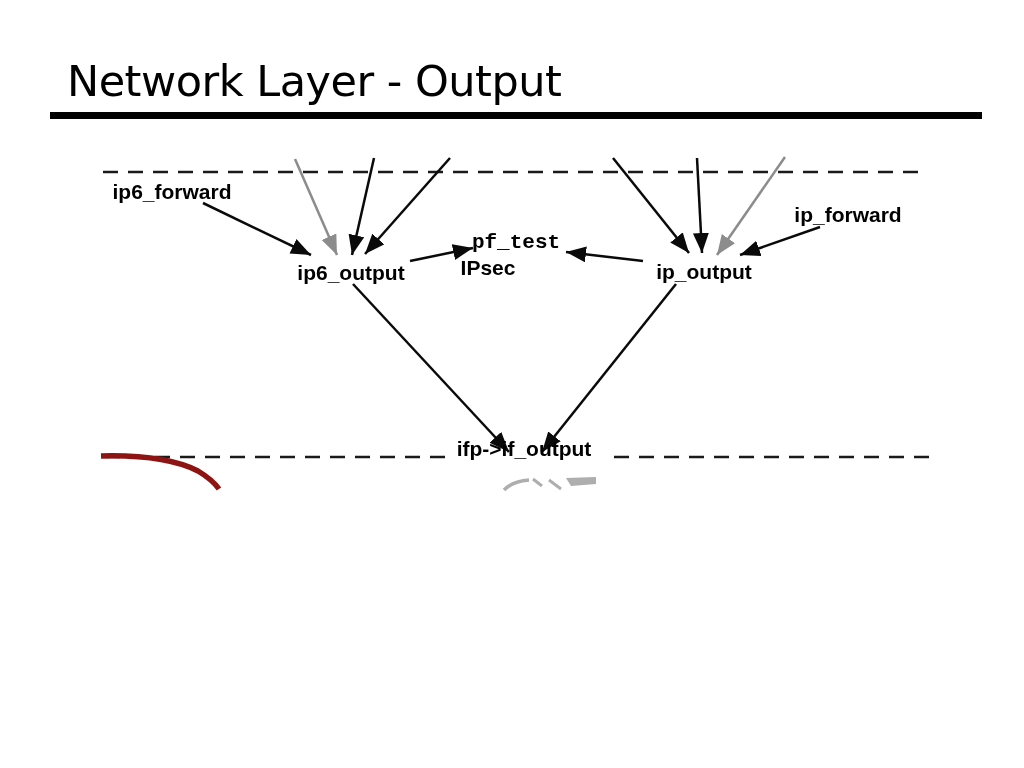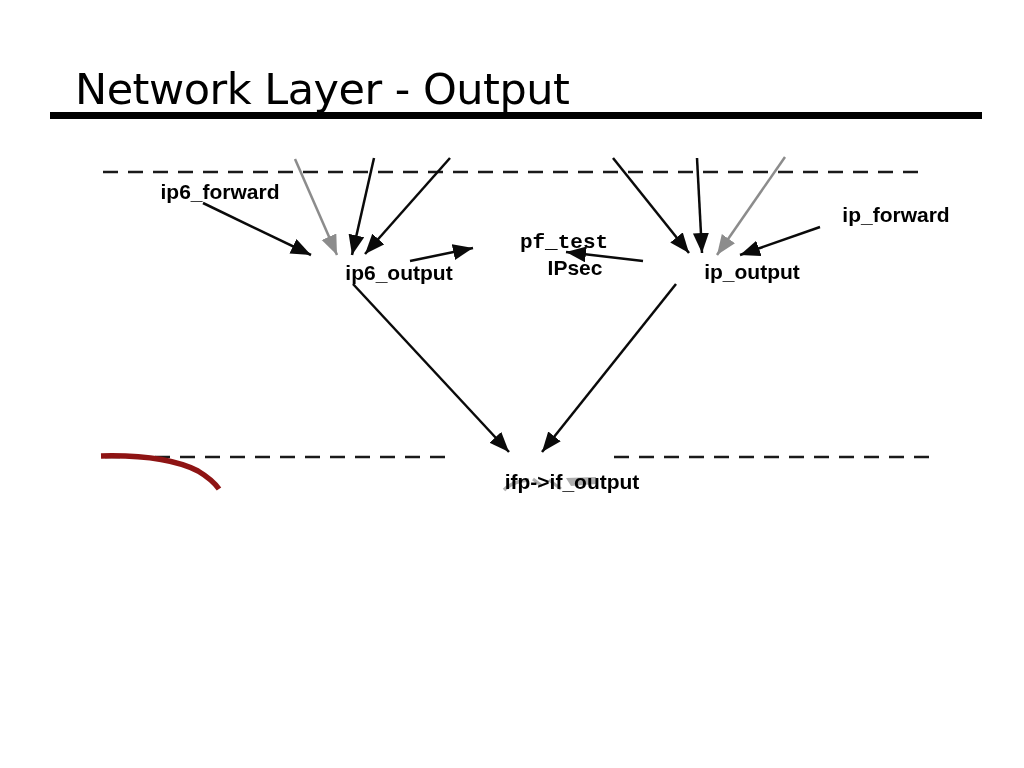--- a/index.html
+++ b/index.html
@@ -14,21 +14,21 @@
     position: relative;
     width: 1024px;
     height: 768px;
     background: #ffffff;
     font-family: "Liberation Sans", sans-serif;
   }
   .slide-title {
     position: absolute;
     left: 67px;
     top: 56px;
-    margin: 8px;
+    margin: 0;
     font-family: "DejaVu Sans", sans-serif;
     font-weight: 400;
     font-size: 43px;
     letter-spacing: -0.5px;
     color: #000000;
     white-space: nowrap;
   }
   .title-rule {
     position: absolute;
     left: 50px;
@@ -51,21 +51,20 @@
   }
   .node-label {
     position: absolute;
     transform: translate(-50%, -50%);
     font-family: "Liberation Sans", sans-serif;
     font-weight: 700;
     font-size: 21px;
     color: #000000;
     white-space: nowrap;
     line-height: 1;
-    margin-left: 48px;
   }
 </style>
 </head>
 <body>
 
 <div class="slide">
   <h1 class="slide-title">Network Layer - Output</h1>
   <div class="title-rule"></div>
 
   <div class="diagram">
@@ -98,17 +97,17 @@
         <line x1="643" y1="261" x2="566" y2="252" stroke="#0a0a0a" stroke-width="2.5" marker-end="url(#arrow-black)"></line>
         <line x1="353" y1="284" x2="509" y2="452" stroke="#0a0a0a" stroke-width="2.5" marker-end="url(#arrow-black)"></line>
         <line x1="676" y1="284" x2="542" y2="452" stroke="#0a0a0a" stroke-width="2.5" marker-end="url(#arrow-black)"></line>
       </svg>
     <div id="node-labels">
         <div class="node-label" style="left: 172px; top: 191px;">ip6_forward</div>
         <div class="node-label" style="left: 848px; top: 214px; text-align: center;">ip_forward</div>
         <div class="node-label" style="left: 351px; top: 272px;">ip6_output</div>
         <div class="node-label" style="left: 704px; top: 271px; text-align: center;">ip_output</div>
         <div class="node-label" style="left: 516px; top: 242px; font-family: Liberation Mono, monospace;">pf_test</div>
-        <div class="node-label" style="left: 527px; top: 267px;">IPsec</div>
-        <div class="node-label" style="left: 524px; top: 481px;">ifp-&gt;if_output</div>
+        <div class="node-label" style="left: 488px; top: 267px;">IPsec</div>
+        <div class="node-label" style="left: 524px; top: 448px;">ifp-&gt;if_output</div>
       </div>
   </div>
 </div>
 
 </body></html>

